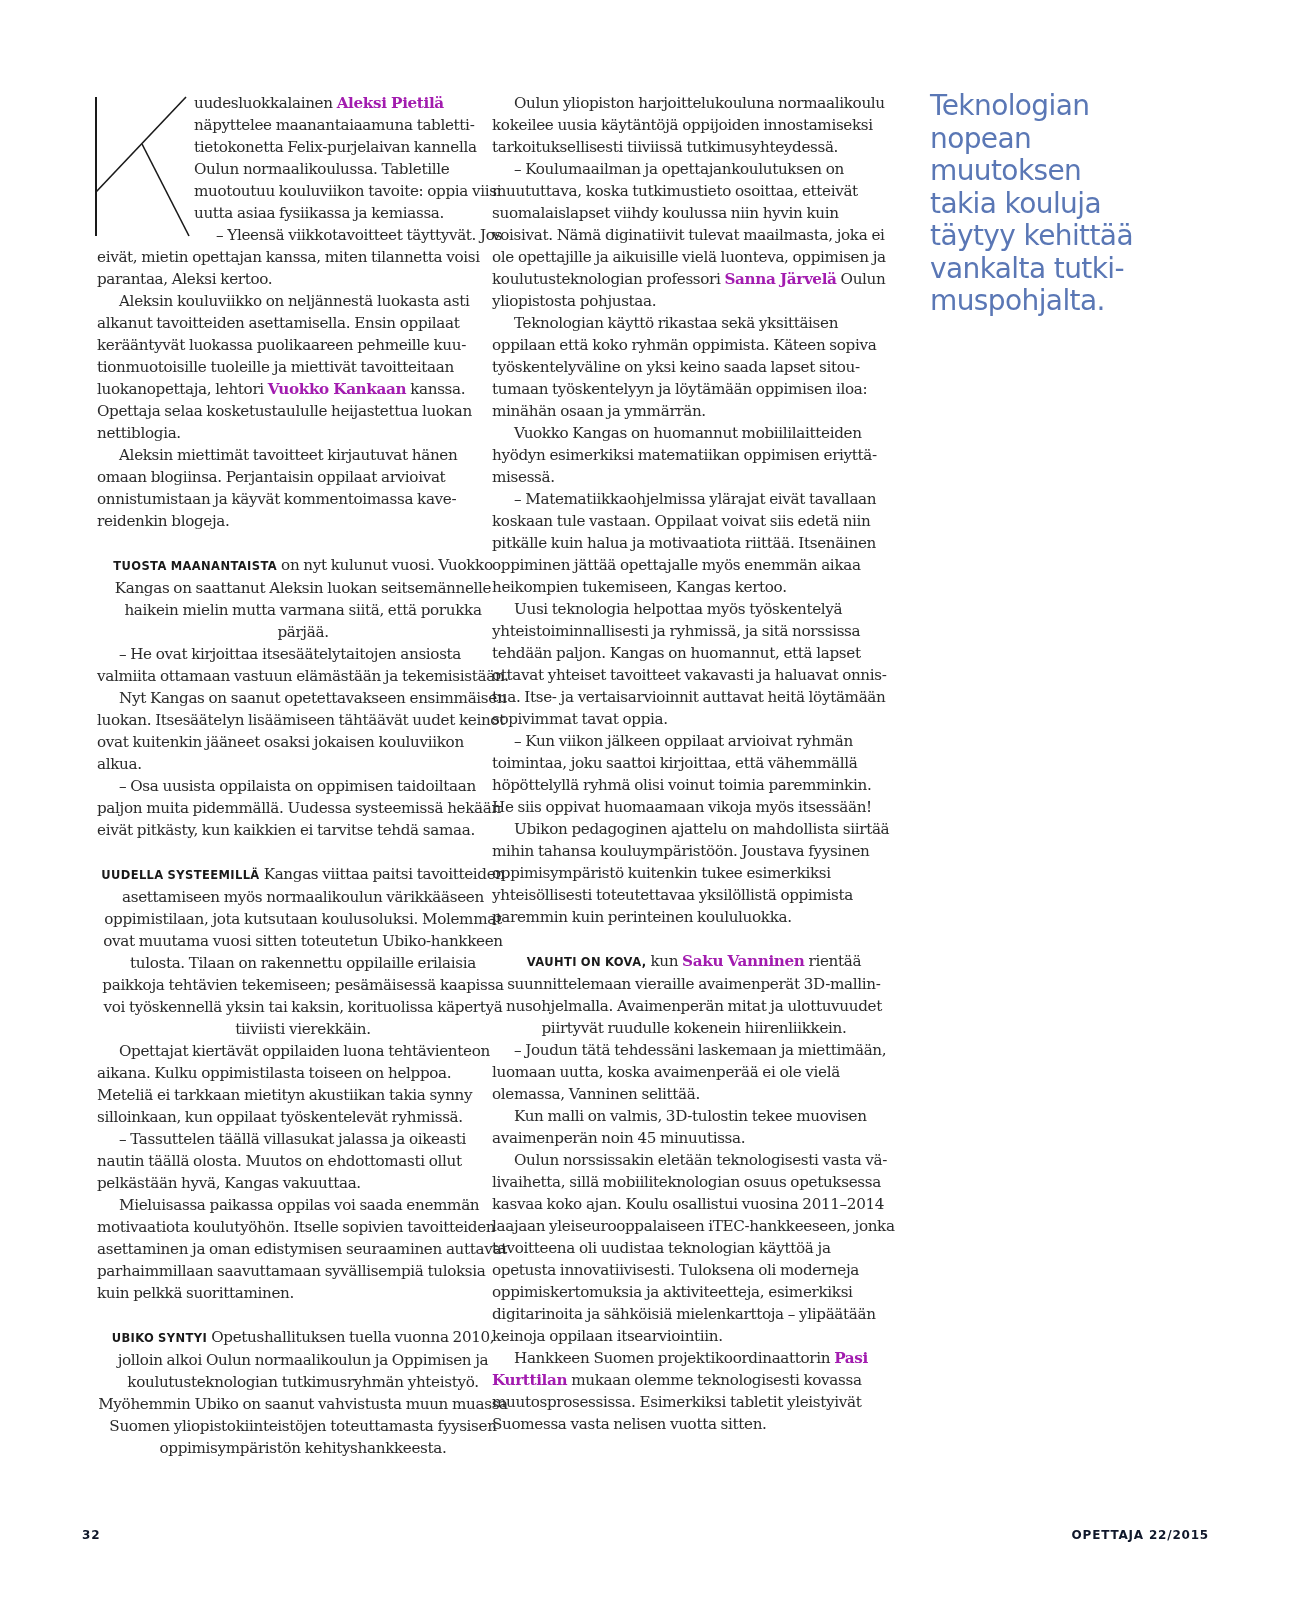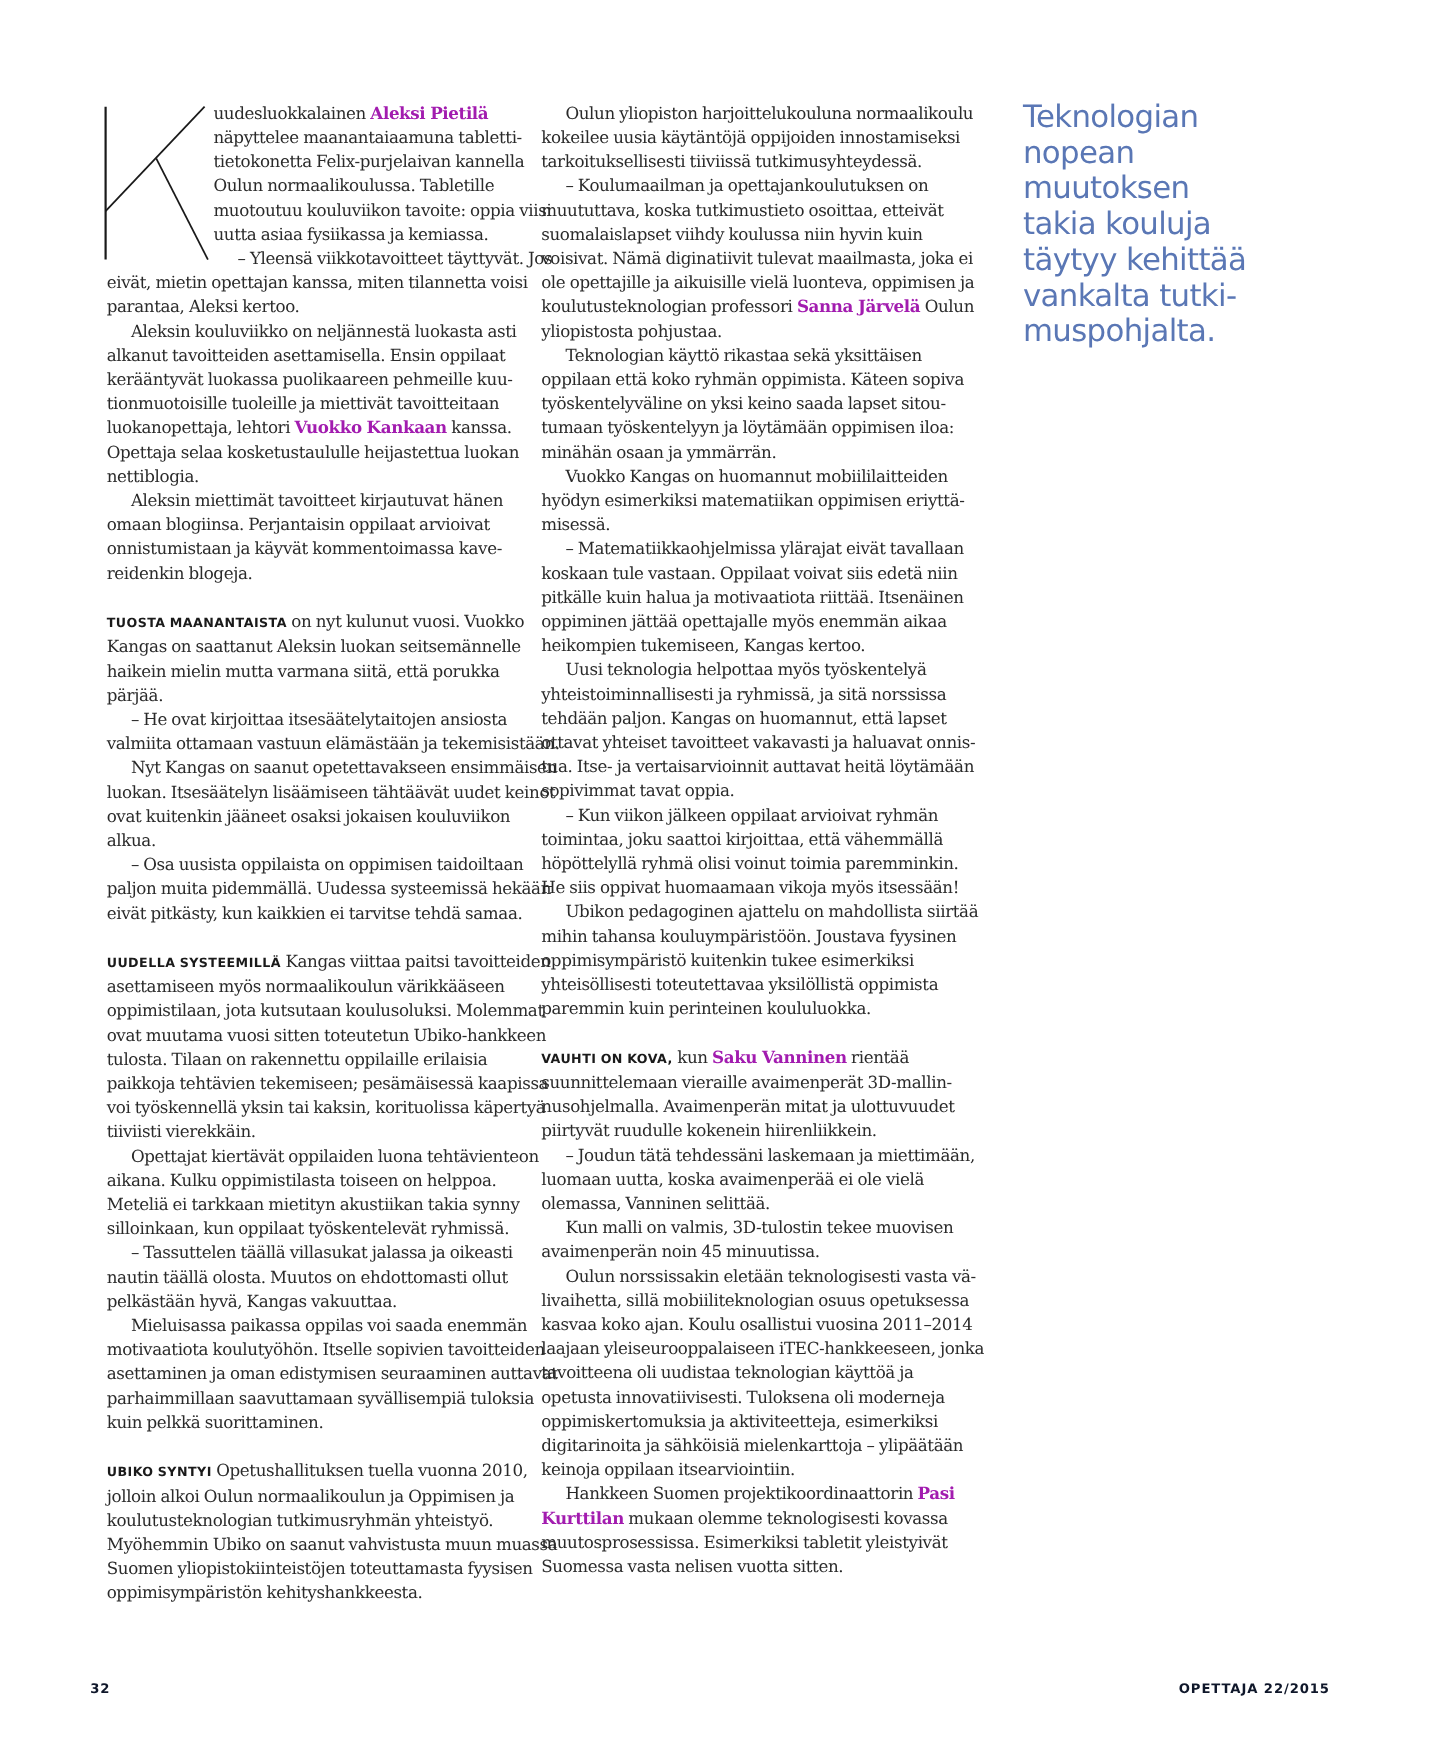--- a/index.html
+++ b/index.html
@@ -7,21 +7,21 @@
   .page { position: absolute; inset: 0; }
   .col {
     position: absolute; top: 92px;
     font-family: "DejaVu Serif", "Liberation Serif", serif;
     font-size: 15.2px; line-height: 22px; color: #2a2a2a;
     letter-spacing: -0.35px; word-spacing: -0.5px;
   }
   .col-1 { left: 97px; width: 412px; }
   .col-2 { left: 492px; width: 404px; }
   .col p { margin: 0; text-indent: 22px; }
-  .col p.section { margin-top: 22px; text-indent: 0; }
+  .col p.section { margin-top: 22px; text-indent: 0; text-align: center; }
   .col p.first { text-indent: 0; }
   .lead-in {
     font-family: "DejaVu Sans", "Liberation Sans", sans-serif; font-weight: bold;
     font-size: 11.5px; letter-spacing: 0.4px; color: #1a1a1a;
   }
   b { font-weight: bold; color: #a21caf; }
   .dropcap {
     float: left; width: 100px; height: 147px; margin: 0 0 0 -3px; shape-outside: inset(0);
   }
   .dropcap svg { display: block; }

